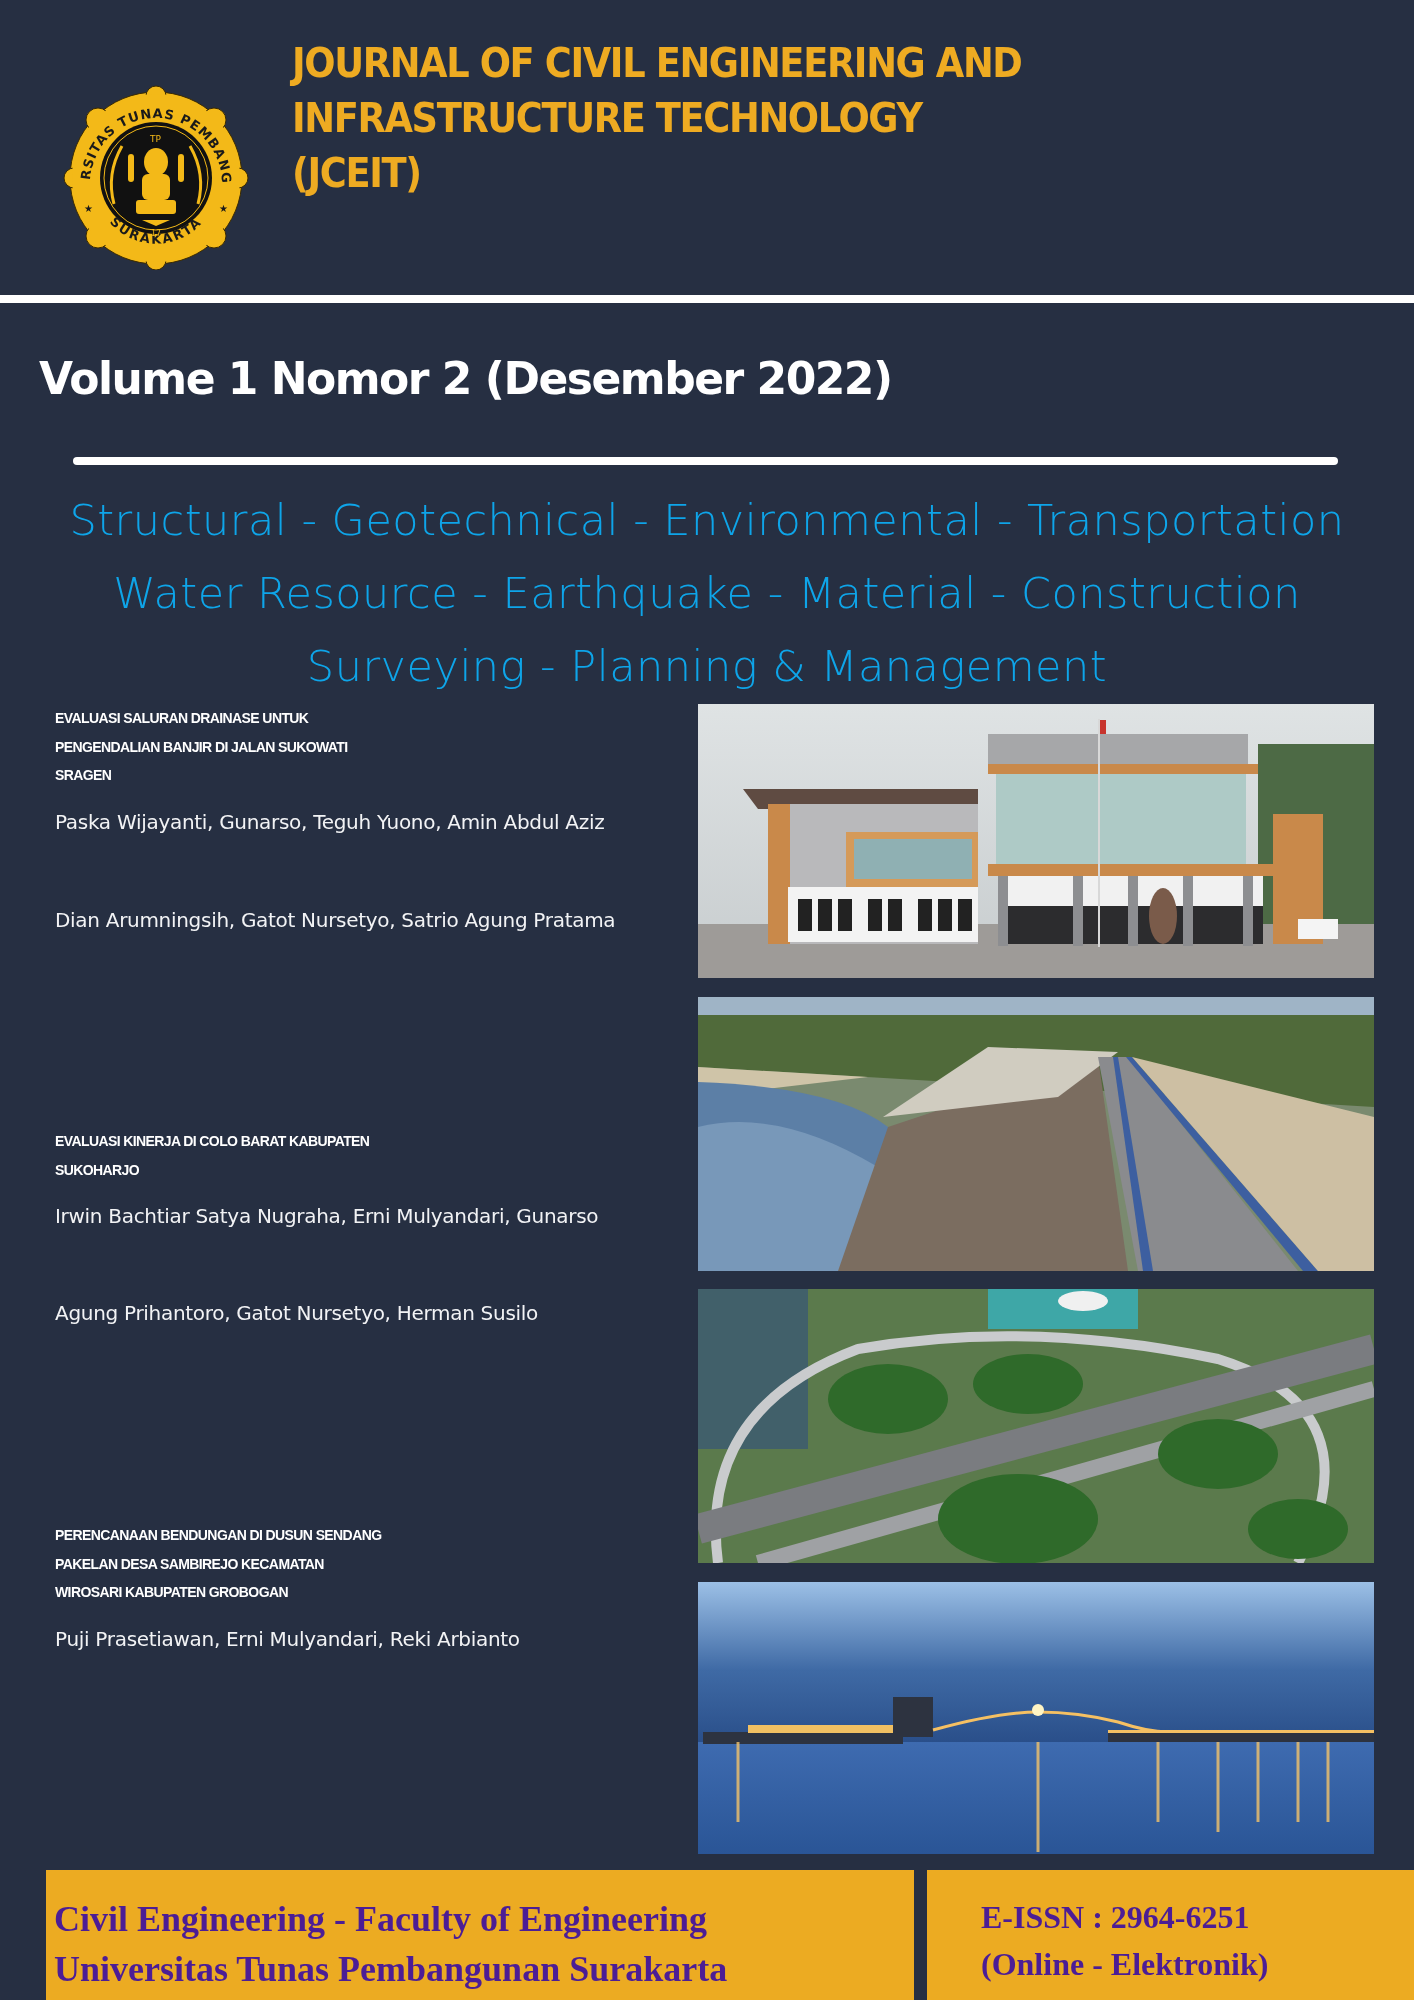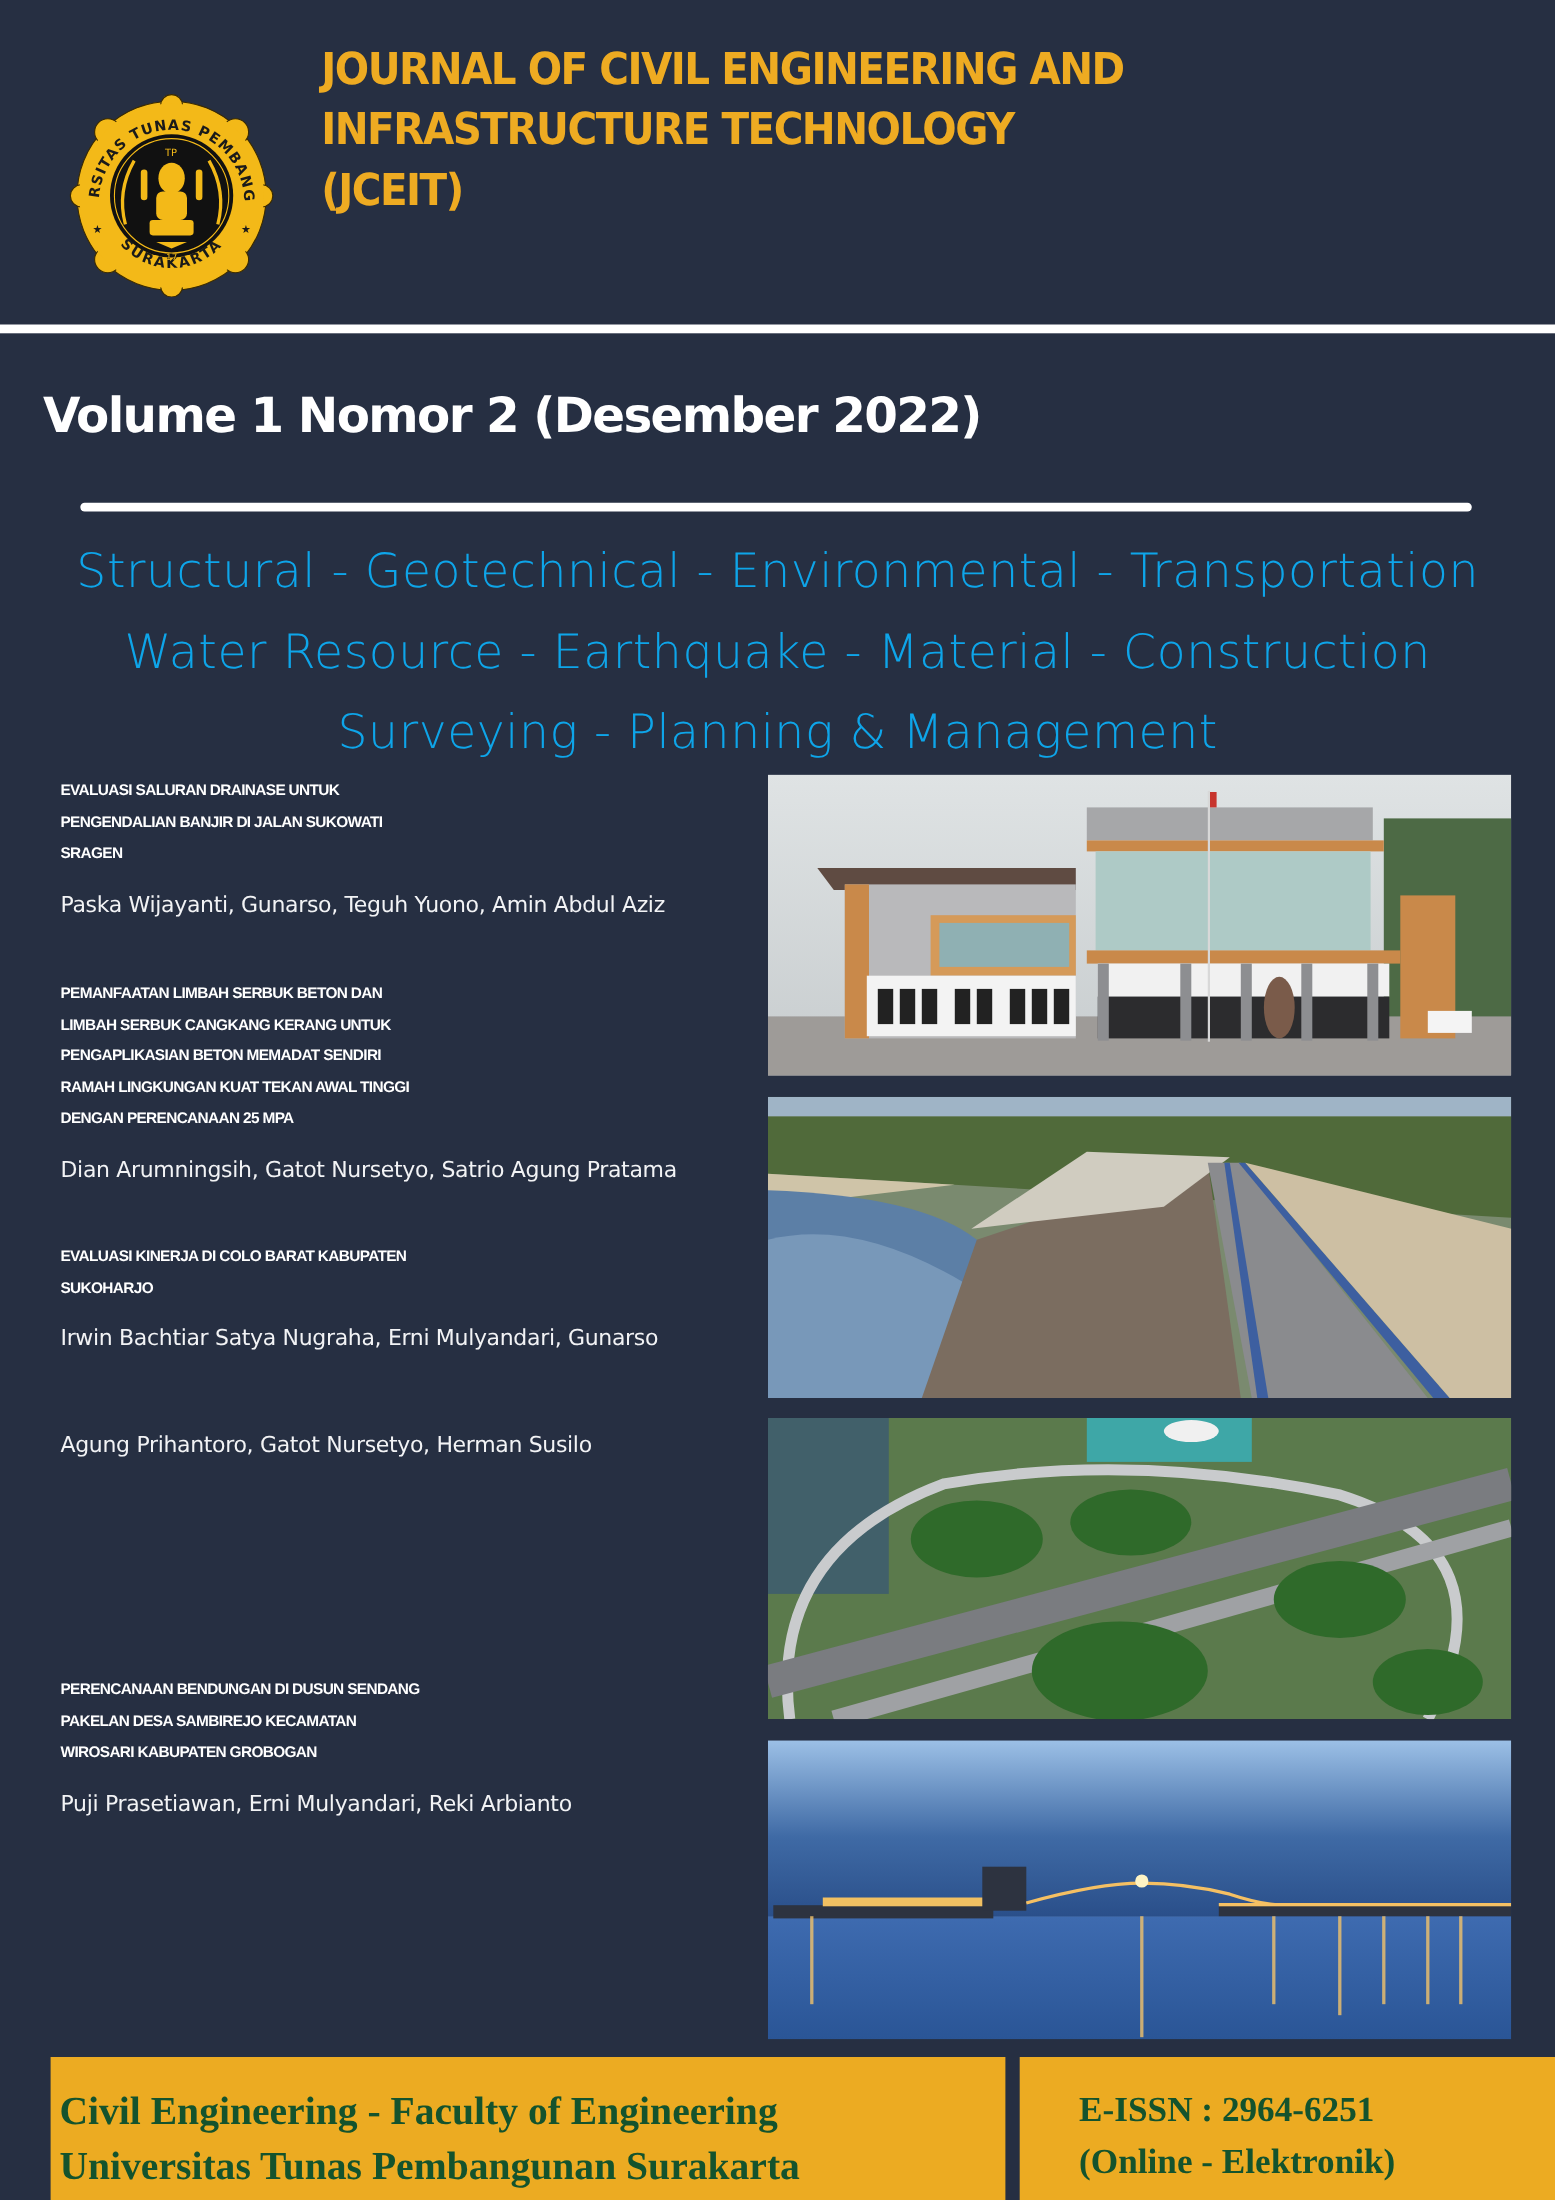--- a/index.html
+++ b/index.html
@@ -89,21 +89,21 @@
     padding: 24px 0 0 8px;
   }
   .footer-right {
     left: 927px; top: 1870px; width: 487px; height: 130px;
     background: #ecab22;
     padding: 24px 0 0 18px;
   }
   .footer-text {
     font-family: "Liberation Serif", serif;
     font-weight: bold;
-    color: #14532d;
+    color: #4c1d95;
     white-space: nowrap;
   }
   .footer-left .footer-text { font-size: 36px; line-height: 50px; }
   .footer-right .footer-text { font-size: 32px; line-height: 47px; margin-left: 36px; }
 </style>
 </head>
 <body>
 
 <div class="abs logo">
   <svg viewBox="0 0 188 186" width="188" height="186">
@@ -170,27 +170,20 @@
 <div class="abs article" style="top:704px;">
   <div class="article-title">
     <div>EVALUASI SALURAN DRAINASE UNTUK</div>
     <div>PENGENDALIAN BANJIR DI JALAN SUKOWATI</div>
     <div>SRAGEN</div>
   </div>
   <div class="article-authors">Paska Wijayanti, Gunarso, Teguh Yuono, Amin Abdul Aziz</div>
 </div>
 
 <div class="abs article" style="top:888px;">
-  <div class="article-title">
-    <div>PEMANFAATAN LIMBAH SERBUK BETON DAN</div>
-    <div>LIMBAH SERBUK CANGKANG KERANG UNTUK</div>
-    <div>PENGAPLIKASIAN BETON MEMADAT SENDIRI</div>
-    <div>RAMAH LINGKUNGAN KUAT TEKAN AWAL TINGGI</div>
-    <div>DENGAN PERENCANAAN 25 MPA</div>
-  </div>
   <div class="article-authors">Dian Arumningsih, Gatot Nursetyo, Satrio Agung Pratama</div>
 </div>
 
 <div class="abs article" style="top:1127px;">
   <div class="article-title">
     <div>EVALUASI KINERJA DI COLO BARAT KABUPATEN</div>
     <div>SUKOHARJO</div>
   </div>
   <div class="article-authors">Irwin Bachtiar Satya Nugraha, Erni Mulyandari, Gunarso</div>
 </div>

